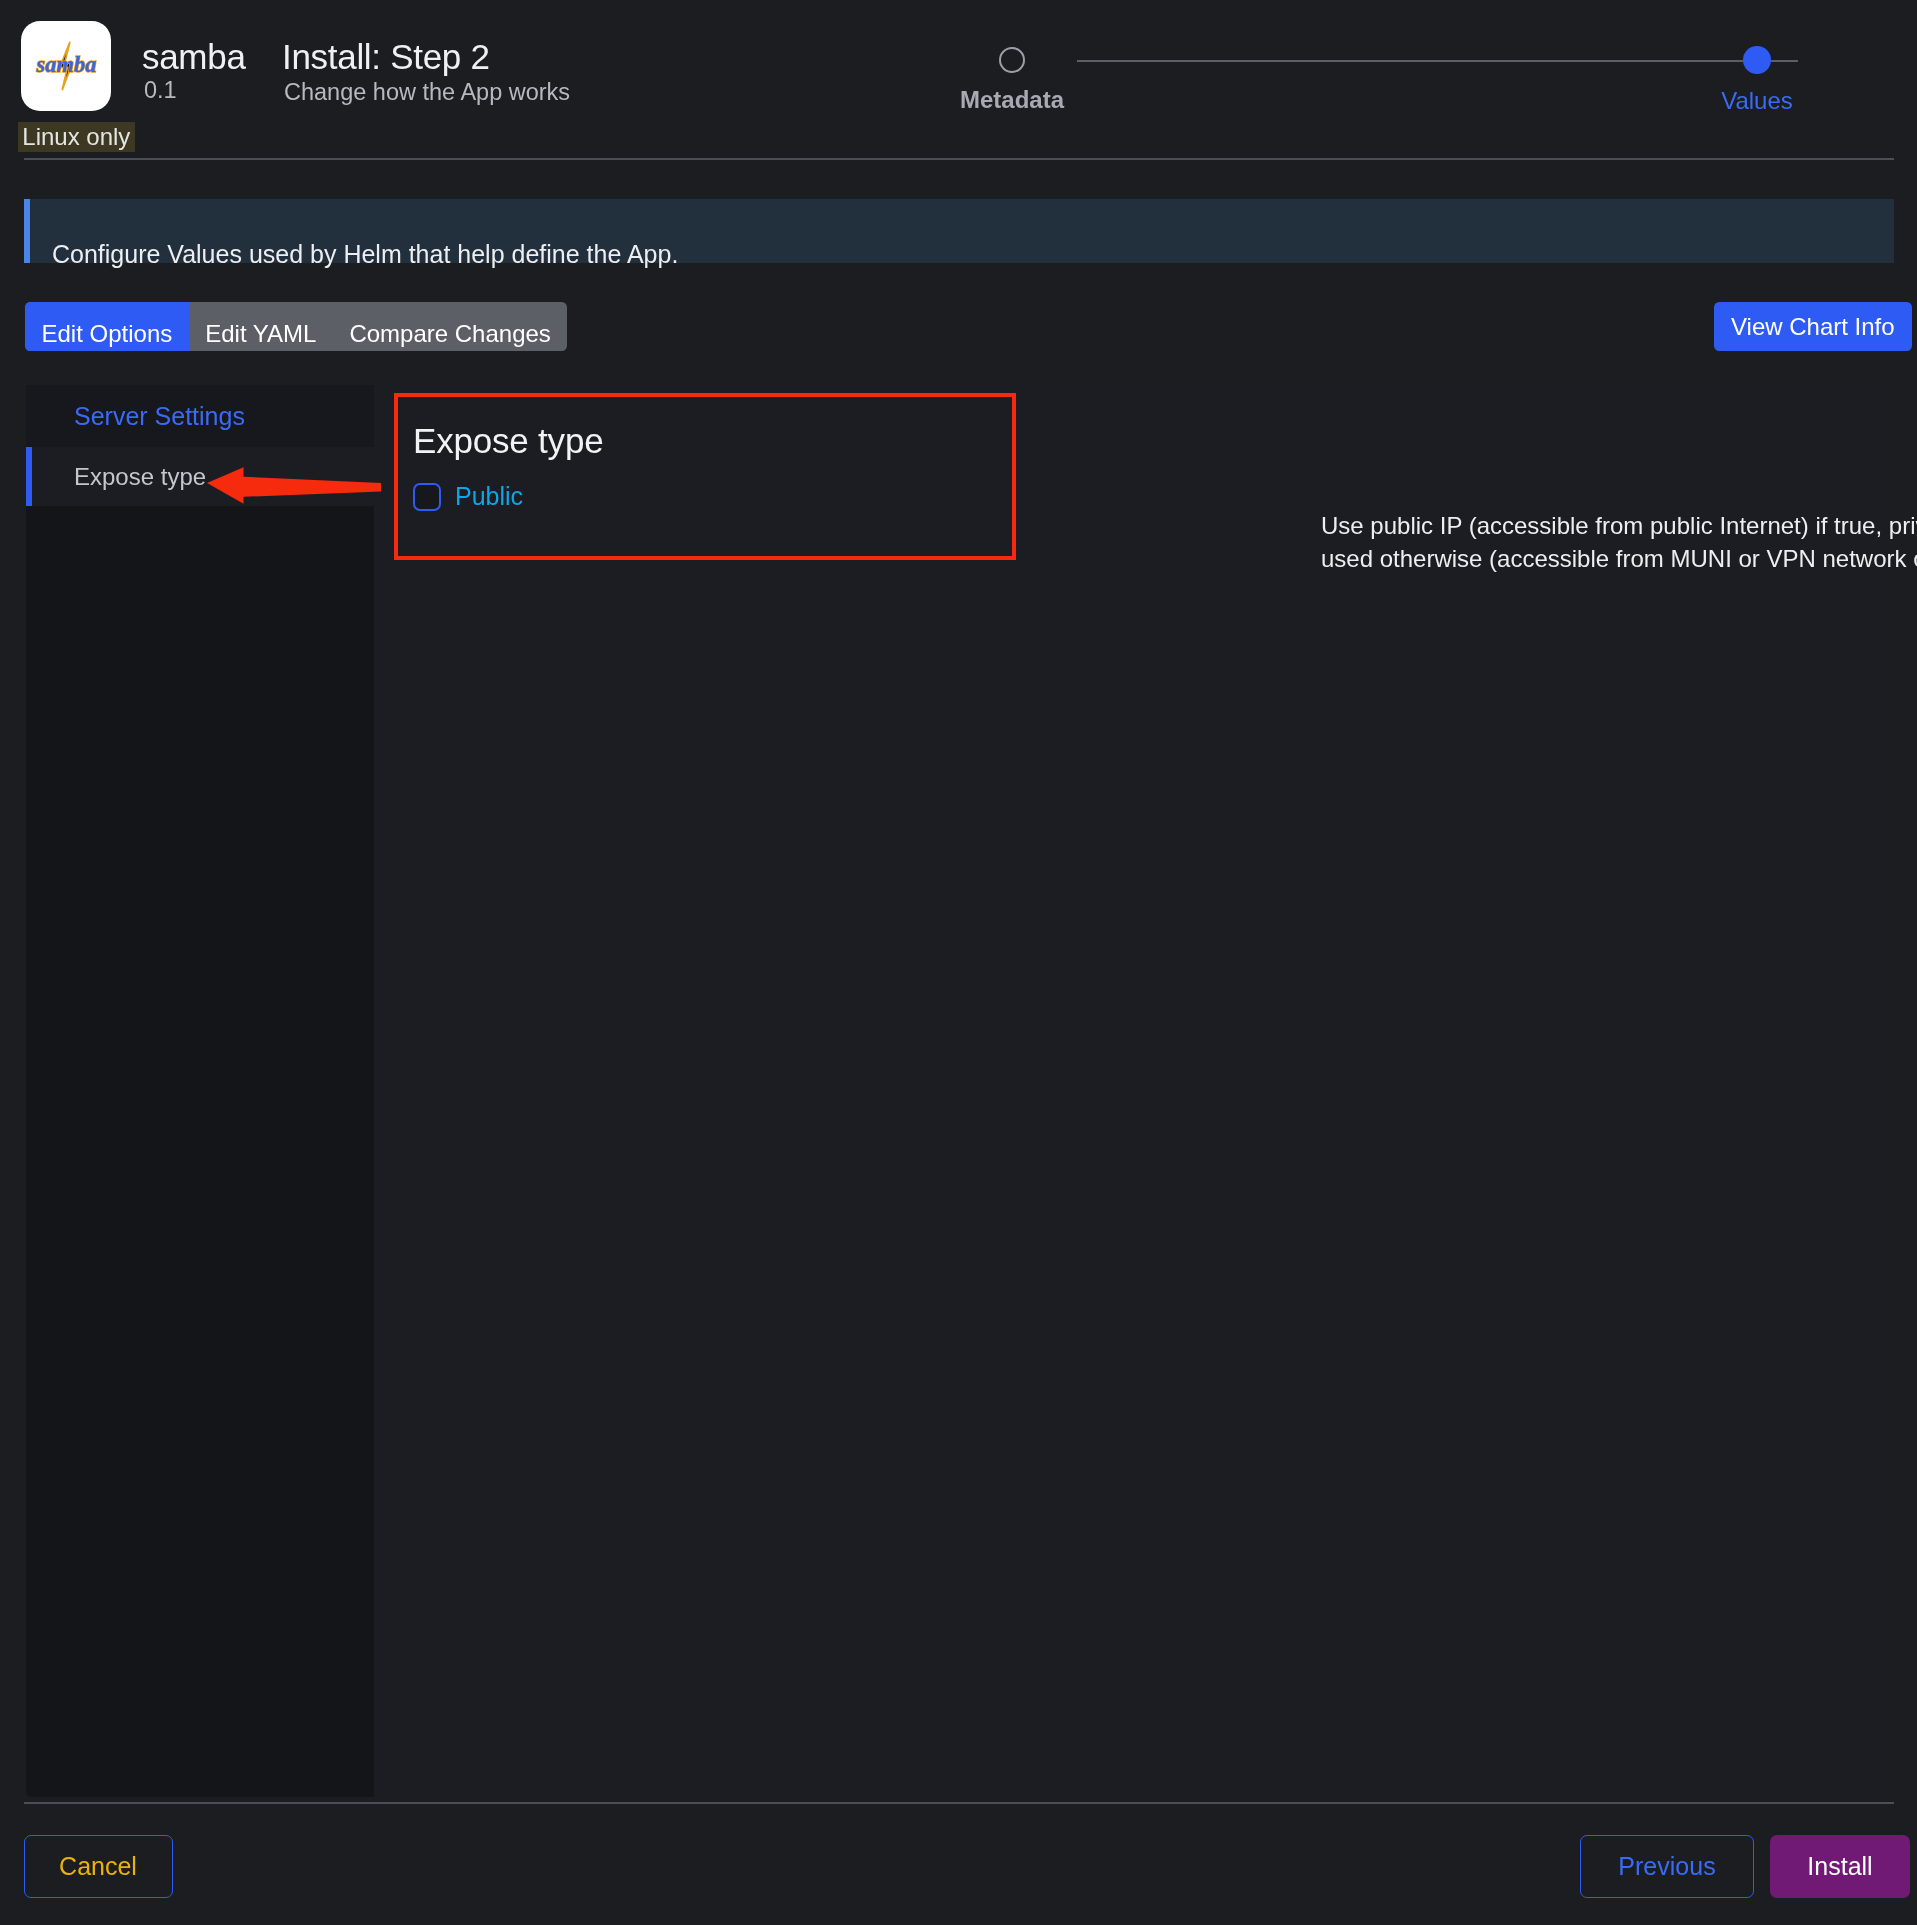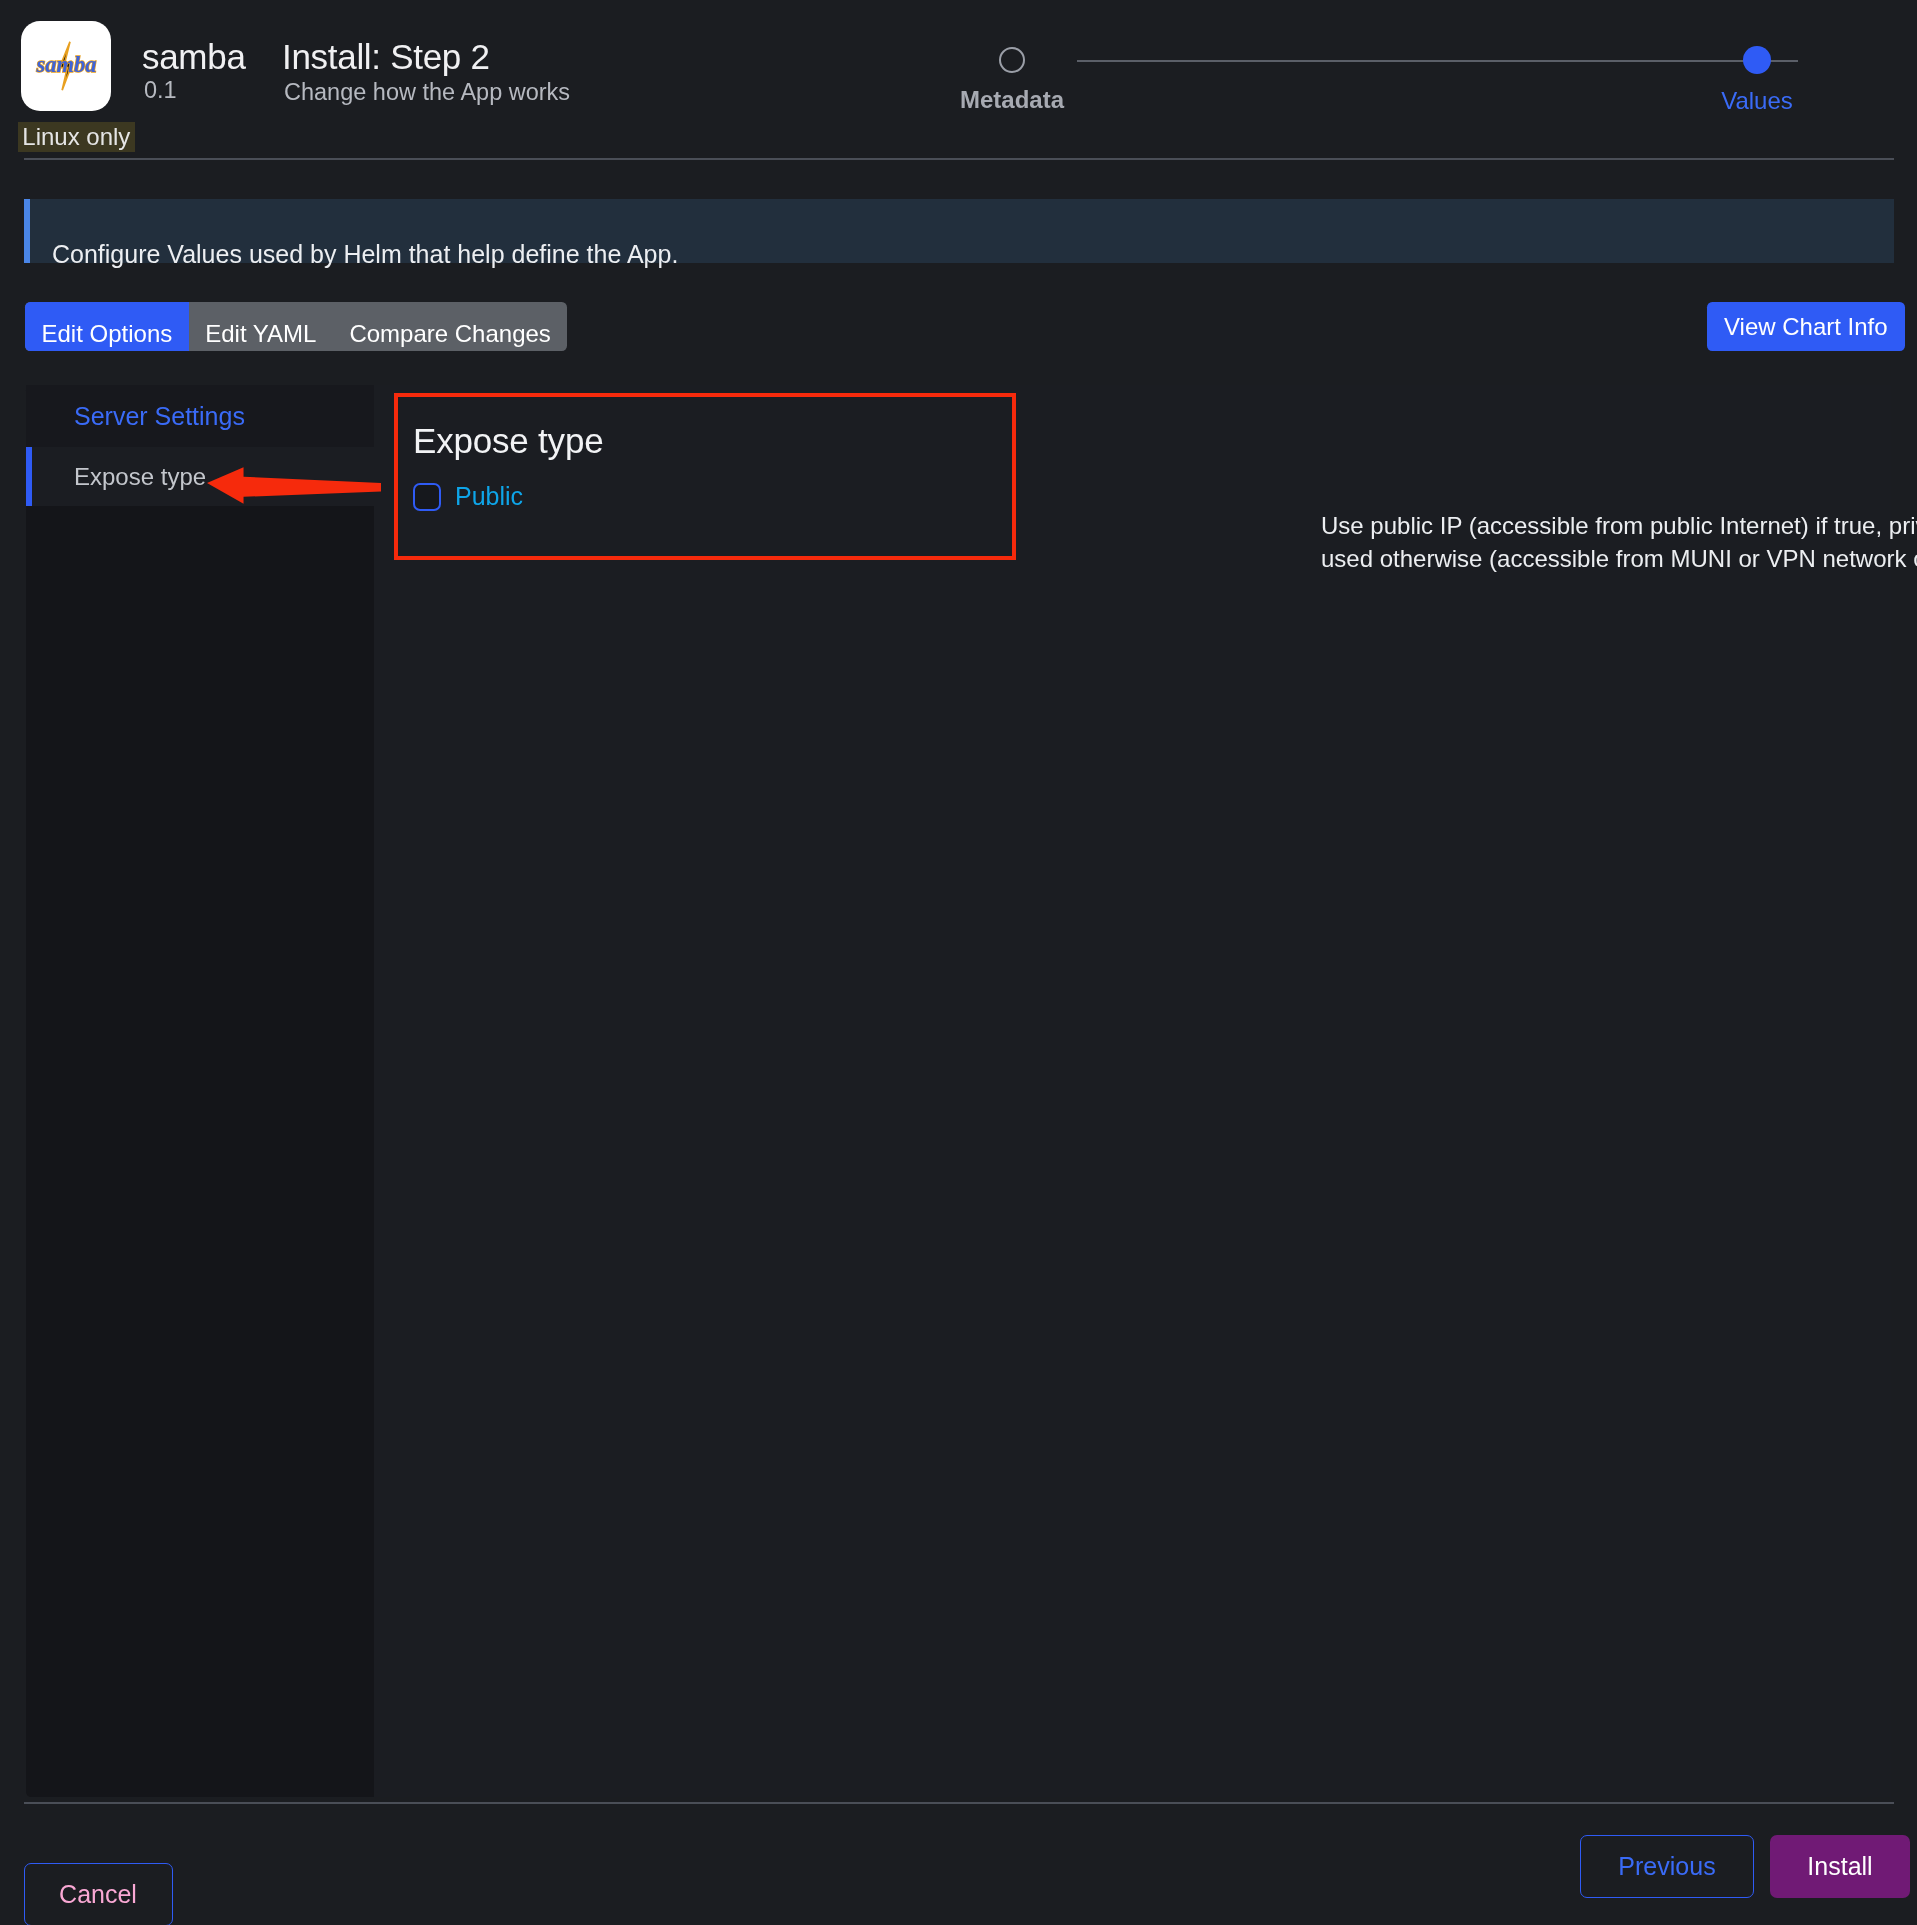--- a/index.html
+++ b/index.html
@@ -150,21 +150,21 @@
     padding: 0 16.5px;
     font-size: 24px;
     color: #ffffff;
     height: 63px;
     cursor: pointer;
   }
   .tab.active { background: #2f5bf5; }
 
   .view-chart-info {
     position: absolute;
-    right: 12px; top: 302px;
+    right: 5px; top: 302px;
     height: 49px;
     padding: 0 17.4px;
     background: #2f5bf5;
     color: #ffffff;
     font-size: 24px;
     border: none;
     border-radius: 5.2px;
     display: flex;
     align-items: center;
     cursor: pointer;
@@ -281,22 +281,21 @@
     align-items: center;
     justify-content: center;
     cursor: pointer;
     font-family: "Liberation Sans", sans-serif;
   }
   .btn-cancel {
     left: 23.5px; top: 1835px;
     width: 149px;
     background: transparent;
     border: 1.7px solid #2f5bf5;
-    color: #f9a8d4;
-    margin-top: 28px;
+    color: #eab308;
   }
   .btn-previous {
     left: 1580px; top: 1835px;
     width: 174px;
     background: transparent;
     border: 1.7px solid #2f5bf5;
     color: #3a6bf7;
   }
   .btn-install {
     left: 1770px; top: 1835px;

